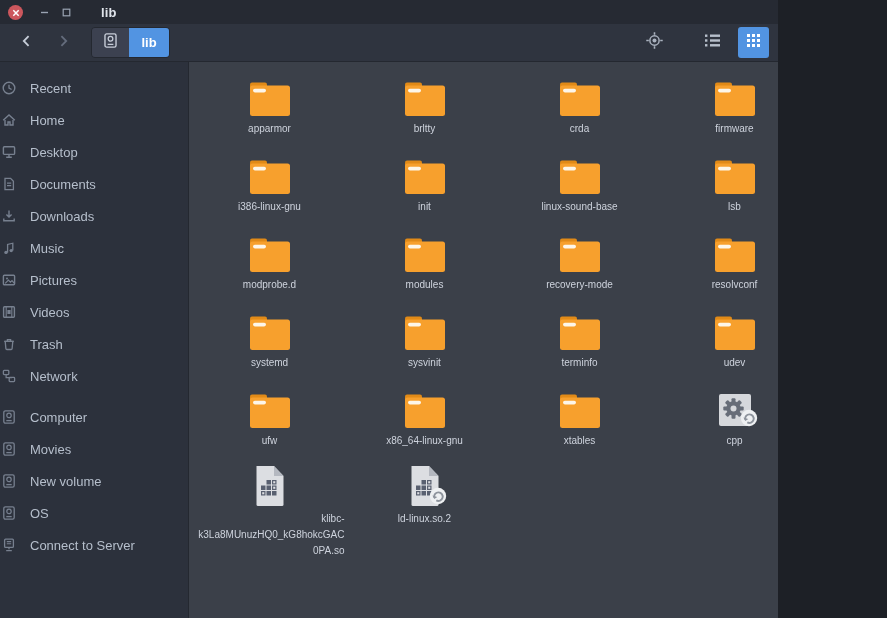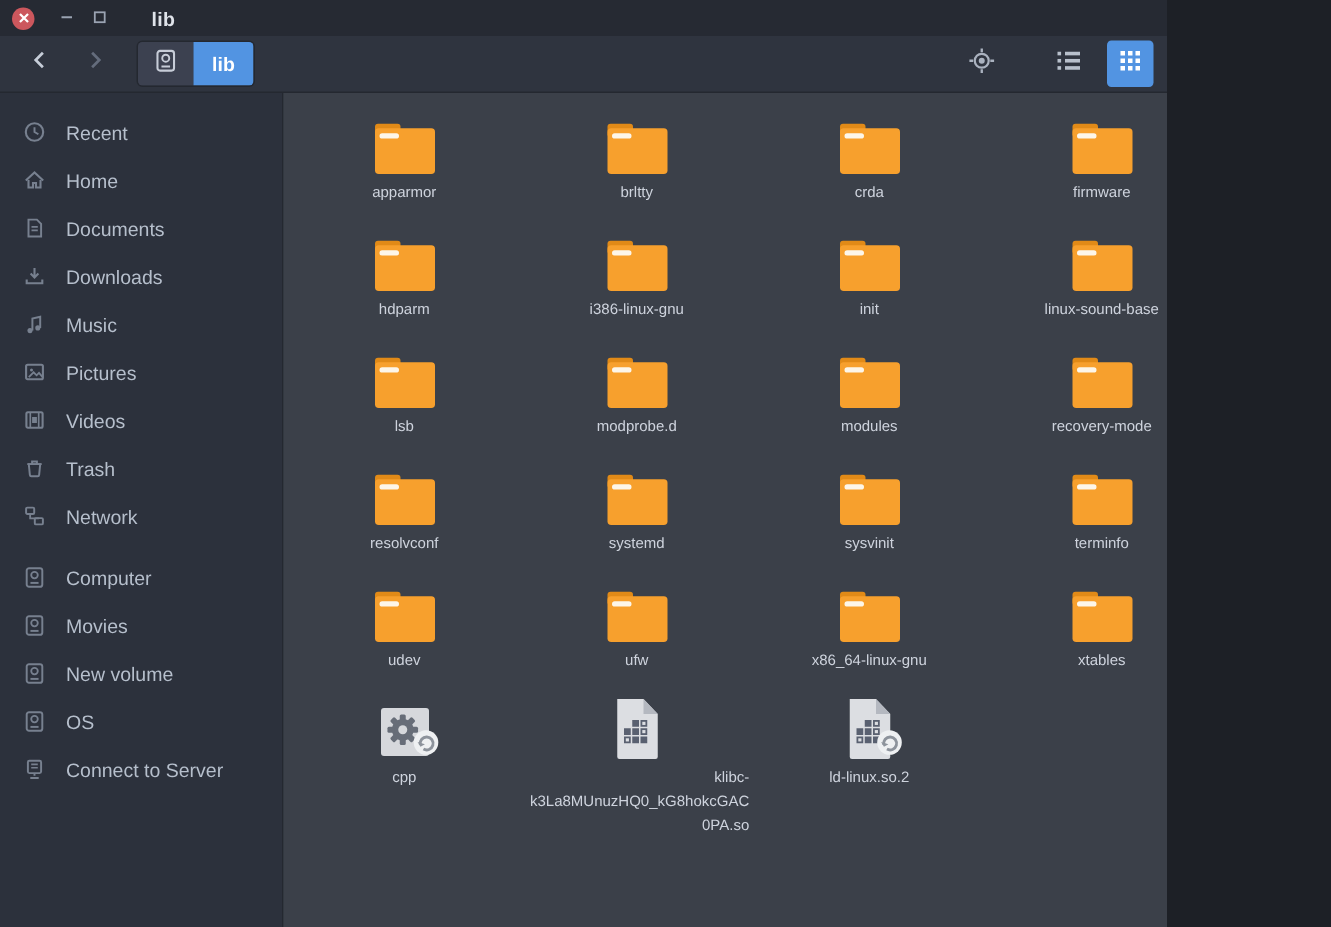--- a/index.html
+++ b/index.html
@@ -29,21 +29,21 @@
   .path-root{width:37px;background:#3c4150;}
   .path-current{min-width:40px;padding:0 12px;background:var(--accent);color:#ffffff;font-size:13px;font-weight:bold;}
   .tool-right{margin-left:auto;display:flex;align-items:center;}
   .icon-btn{width:34px;height:30px;display:flex;align-items:center;justify-content:center;border-radius:3px;}
   .icon-btn.grid-active{width:31px;height:31px;background:var(--accent);margin-left:9px;}
   .sp24{width:24px;}
 
   
   .app-body{display:flex;height:556px;}
   .sidebar{width:189px;background:var(--sidebar-bg);border-right:1px solid var(--line);padding-top:10px;flex:none;}
-  .side-item{height:32px;display:flex;align-items:center;padding-left:15px;color:var(--side-text);font-size:13px;cursor:default;}
+  .side-item{height:32px;display:flex;align-items:center;padding-left:1px;color:var(--side-text);font-size:13px;cursor:default;}
   .side-item .side-icon{width:16px;height:16px;margin-right:13px;display:flex;align-items:center;justify-content:center;opacity:.8;}
   .group-gap{height:9px;}
 
   .content{flex:1;position:relative;background:var(--view-bg);}
   .file-grid{padding:13px 10px 0 3px;display:grid;grid-template-columns:repeat(4,155px);grid-auto-rows:minmax(78px,auto);justify-items:center;align-items:start;}
   .file-item{display:flex;flex-direction:column;align-items:center;width:152px;}
   .file-icon{height:42px;display:flex;align-items:flex-end;justify-content:center;position:relative;}
   .emblem{position:absolute;right:-4px;bottom:-2px;}
   .file-label{margin-top:4px;font-size:10px;line-height:16px;color:var(--label-text);text-align:right;max-width:150px;word-wrap:break-word;overflow-wrap:break-word;}
   .scroll-gutter{position:absolute;top:0;right:0;bottom:0;width:7px;background:#31353f;border-left:1px solid #272b33;}
@@ -167,20 +167,29 @@
   <div class="side-item">
     <span class="side-icon">
             <svg width="16" height="16" viewBox="0 0 16 16">
               <path d="M2.2 8.3 8 3 l5.8 5.3" fill="none" stroke="#8a94a4" stroke-width="1.4"></path>
               <path d="M4 8 v5 h3 v-3 h2 v3 h3 V8" fill="none" stroke="#8a94a4" stroke-width="1.4"></path>
             </svg>
           </span>
     <span class="side-label">Home</span>
   </div>
 
+  <div class="side-item">
+    <span class="side-icon">
+            <svg width="16" height="16" viewBox="0 0 16 16">
+              <rect x="2.4" y="2.8" width="11.2" height="7.6" rx="1" fill="none" stroke="#8a94a4" stroke-width="1.4"></rect>
+              <path d="M8 10.4 v2.4 M5.2 13.2 h5.6" stroke="#8a94a4" stroke-width="1.4"></path>
+            </svg>
+          </span>
+    <span class="side-label">Desktop</span>
+  </div>
 
   <div class="side-item">
     <span class="side-icon">
             <svg width="16" height="16" viewBox="0 0 16 16">
               <path d="M4 2.4 h5.6 L12.4 5.2 V13.6 H4 Z" fill="none" stroke="#8a94a4" stroke-width="1.3"></path>
               <path d="M6 7.2 h4.2 M6 9.6 h4.2" stroke="#8a94a4" stroke-width="1.2"></path>
             </svg>
           </span>
     <span class="side-label">Documents</span>
   </div>
@@ -343,30 +352,20 @@
     <span class="file-icon">
               <svg width="42" height="35" viewBox="0 0 42 35">
                 <rect x="1" y="0.5" width="17" height="9" rx="2" fill="#e18a17"></rect>
                 <rect x="1" y="3.5" width="40" height="30.5" rx="2.5" fill="#f7a02d"></rect>
                 <rect x="4" y="6.8" width="13" height="3.6" rx="1.8" fill="#fdf6e9"></rect>
               </svg>
             </span>
     <span class="file-label">firmware</span>
   </div>
 
-  <div class="file-item">
-    <span class="file-icon">
-              <svg width="42" height="35" viewBox="0 0 42 35">
-                <rect x="1" y="0.5" width="17" height="9" rx="2" fill="#e18a17"></rect>
-                <rect x="1" y="3.5" width="40" height="30.5" rx="2.5" fill="#f7a02d"></rect>
-                <rect x="4" y="6.8" width="13" height="3.6" rx="1.8" fill="#fdf6e9"></rect>
-              </svg>
-            </span>
-    <span class="file-label">hdparm</span>
-  </div>
 
   <div class="file-item">
     <span class="file-icon">
               <svg width="42" height="35" viewBox="0 0 42 35">
                 <rect x="1" y="0.5" width="17" height="9" rx="2" fill="#e18a17"></rect>
                 <rect x="1" y="3.5" width="40" height="30.5" rx="2.5" fill="#f7a02d"></rect>
                 <rect x="4" y="6.8" width="13" height="3.6" rx="1.8" fill="#fdf6e9"></rect>
               </svg>
             </span>
     <span class="file-label">i386-linux-gnu</span>

